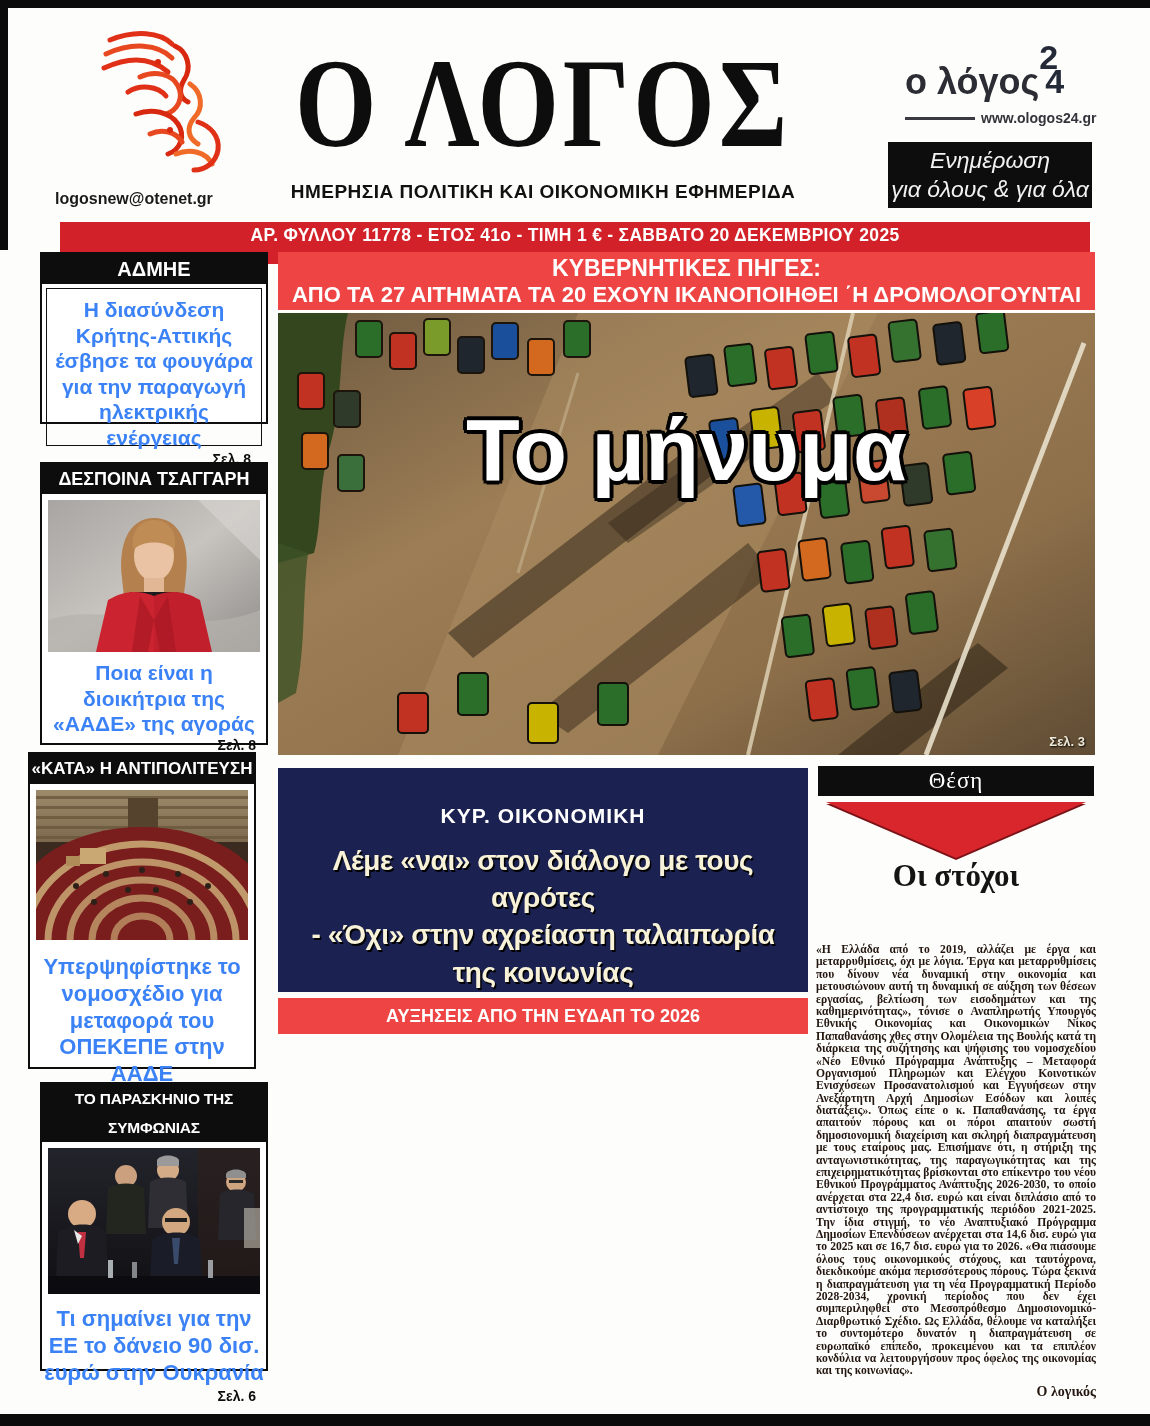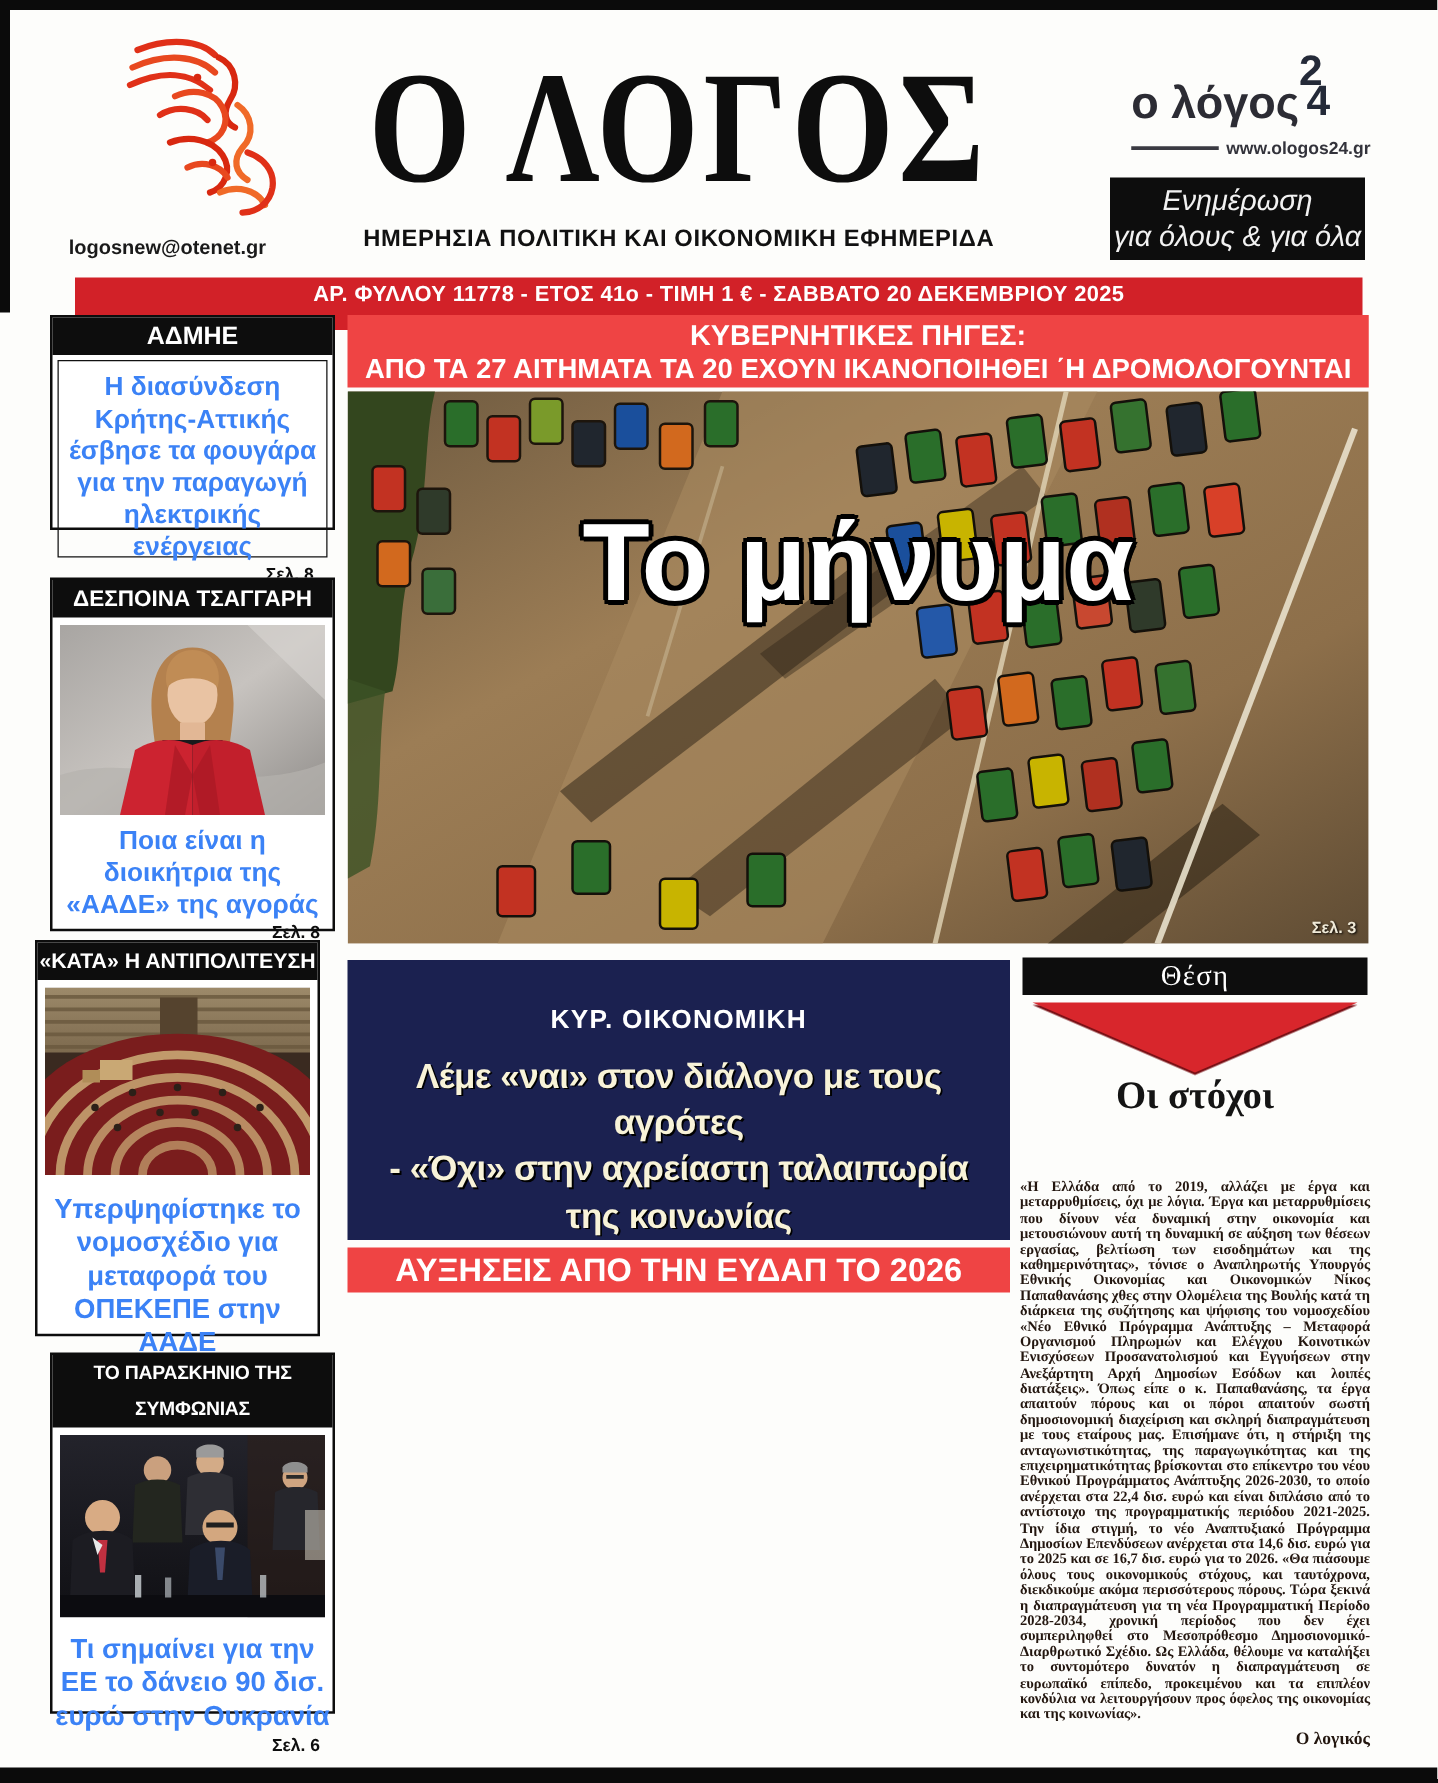--- a/index.html
+++ b/index.html
@@ -310,21 +310,21 @@
 </div>
 
 <div class="abs navybox" style="left:278px;top:768px;width:530px;height:224px;padding-top:36px;">
   <div class="kick">ΚΥΡ. ΟΙΚΟΝΟΜΙΚΗ</div>
   <div class="line" style="margin-top:14px;">Λέμε «ναι» στον διάλογο με τους αγρότες</div>
   <div class="line">- «Όχι» στην αχρείαστη ταλαιπωρία</div>
   <div class="line">της κοινωνίας</div>
   <div class="ref" style="padding-right:14px;margin-top:8px;">Σελ. 2</div>
 </div>
 
-<div class="abs blackbanner" style="left:278px;top:998px;width:530px;height:36px;font-size:26px;line-height:36px;">ΑΥΞΗΣΕΙΣ ΑΠΟ ΤΗΝ ΕΥΔΑΠ ΤΟ 2026</div>
+<div class="abs blackbanner" style="left:278px;top:998px;width:530px;height:36px;font-size:18px;line-height:36px;">ΑΥΞΗΣΕΙΣ ΑΠΟ ΤΗΝ ΕΥΔΑΠ ΤΟ 2026</div>
 
 <div class="abs thesi-bar" style="left:818px;top:766px;width:276px;height:30px;">Θέση</div>
 <div class="abs" style="left:826px;top:802px;">
   <div class="tri"></div>
 </div>
 <div class="abs op-title" style="left:818px;top:858px;width:276px;">Οι στόχοι</div>
 <div class="abs op-bodywrap" style="left:816px;top:896px;width:280px;margin-top:48px;">
   <div class="op-body">«Η Ελλάδα από το 2019, αλλάζει με έργα και μεταρρυθμίσεις, όχι με λόγια. Έργα και μεταρρυθμίσεις που δίνουν νέα δυναμική στην οικονομία και μετουσιώνουν αυτή τη δυναμική σε αύξηση των θέσεων εργασίας, βελτίωση των εισοδημάτων και της καθημερινότητας», τόνισε ο Αναπληρωτής Υπουργός Εθνικής Οικονομίας και Οικονομικών Νίκος Παπαθανάσης χθες στην Ολομέλεια της Βουλής κατά τη διάρκεια της συζήτησης και ψήφισης του νομοσχεδίου «Νέο Εθνικό Πρόγραμμα Ανάπτυξης – Μεταφορά Οργανισμού Πληρωμών και Ελέγχου Κοινοτικών Ενισχύσεων Προσανατολισμού και Εγγυήσεων στην Ανεξάρτητη Αρχή Δημοσίων Εσόδων και λοιπές διατάξεις». Όπως είπε ο κ. Παπαθανάσης, τα έργα απαιτούν πόρους και οι πόροι απαιτούν σωστή δημοσιονομική διαχείριση και σκληρή διαπραγμάτευση με τους εταίρους μας. Επισήμανε ότι, η στήριξη της ανταγωνιστικότητας, της παραγωγικότητας και της επιχειρηματικότητας βρίσκονται στο επίκεντρο του νέου Εθνικού Προγράμματος Ανάπτυξης 2026-2030, το οποίο ανέρχεται στα 22,4 δισ. ευρώ και είναι διπλάσιο από το αντίστοιχο της προγραμματικής περιόδου 2021-2025. Την ίδια στιγμή, το νέο Αναπτυξιακό Πρόγραμμα Δημοσίων Επενδύσεων ανέρχεται στα 14,6 δισ. ευρώ για το 2025 και σε 16,7 δισ. ευρώ για το 2026. «Θα πιάσουμε όλους τους οικονομικούς στόχους, και ταυτόχρονα, διεκδικούμε ακόμα περισσότερους πόρους. Τώρα ξεκινά η διαπραγμάτευση για τη νέα Προγραμματική Περίοδο 2028-2034, χρονική περίοδος που δεν έχει συμπεριληφθεί στο Μεσοπρόθεσμο Δημοσιονομικό-Διαρθρωτικό Σχέδιο. Ως Ελλάδα, θέλουμε να καταλήξει το συντομότερο δυνατόν η διαπραγμάτευση σε ευρωπαϊκό επίπεδο, προκειμένου και τα επιπλέον κονδύλια να λειτουργήσουν προς όφελος της οικονομίας και της κοινωνίας».</div>
   <div class="op-sig">Ο λογικός</div>
 </div>

